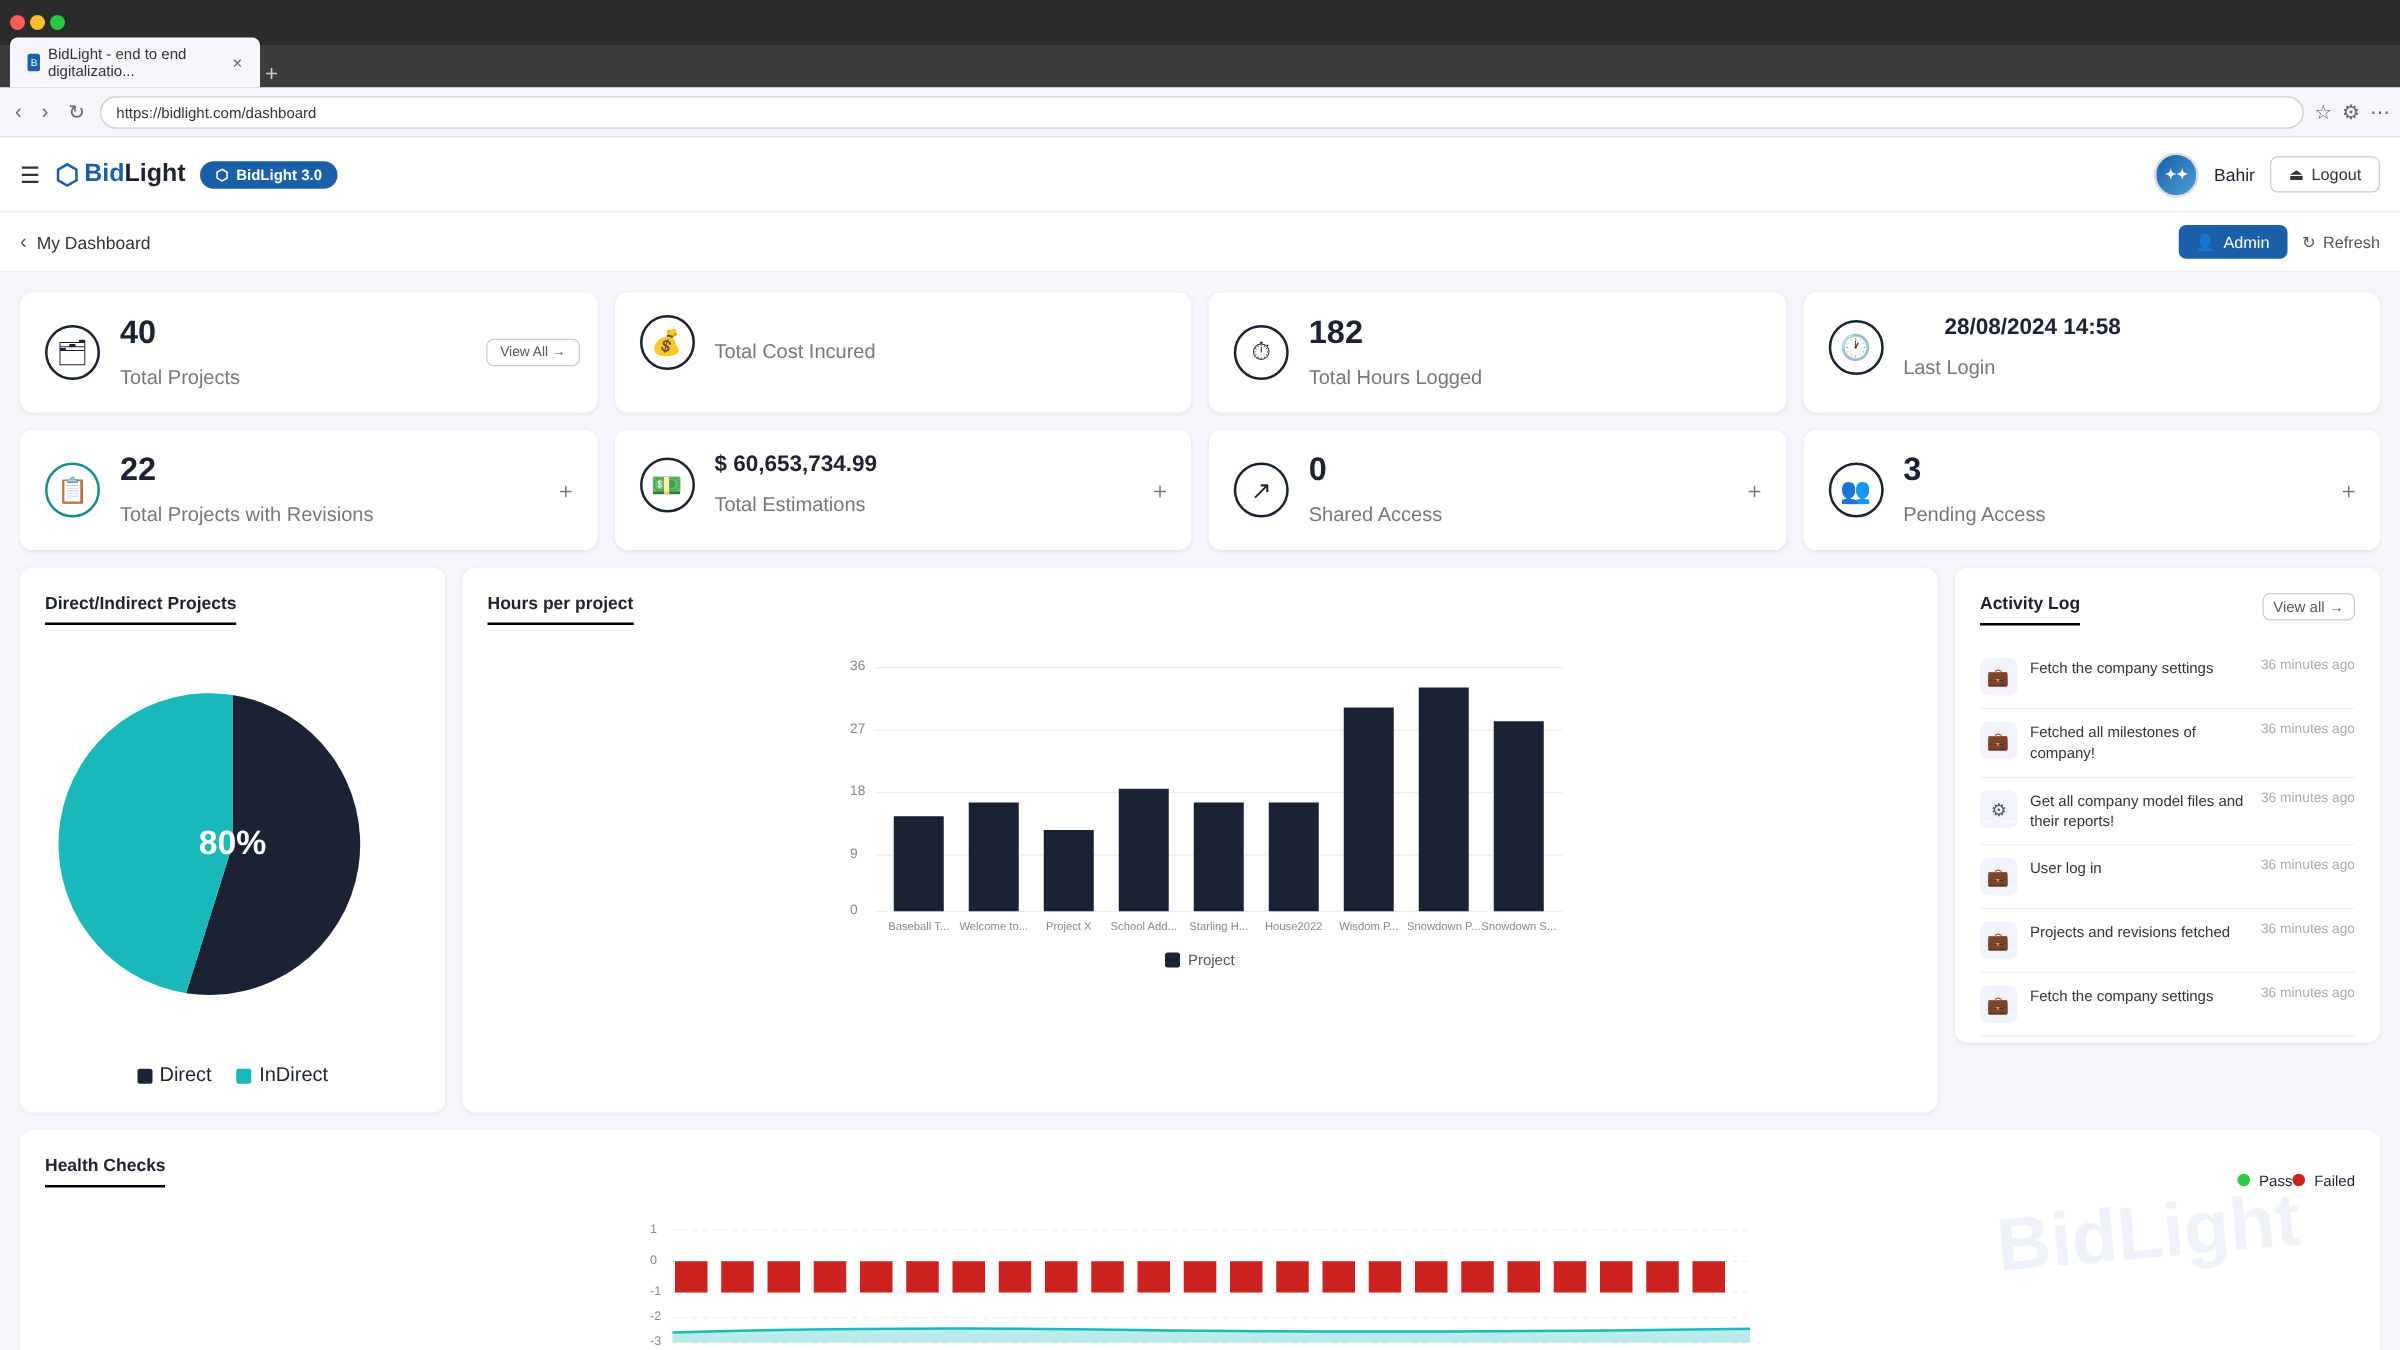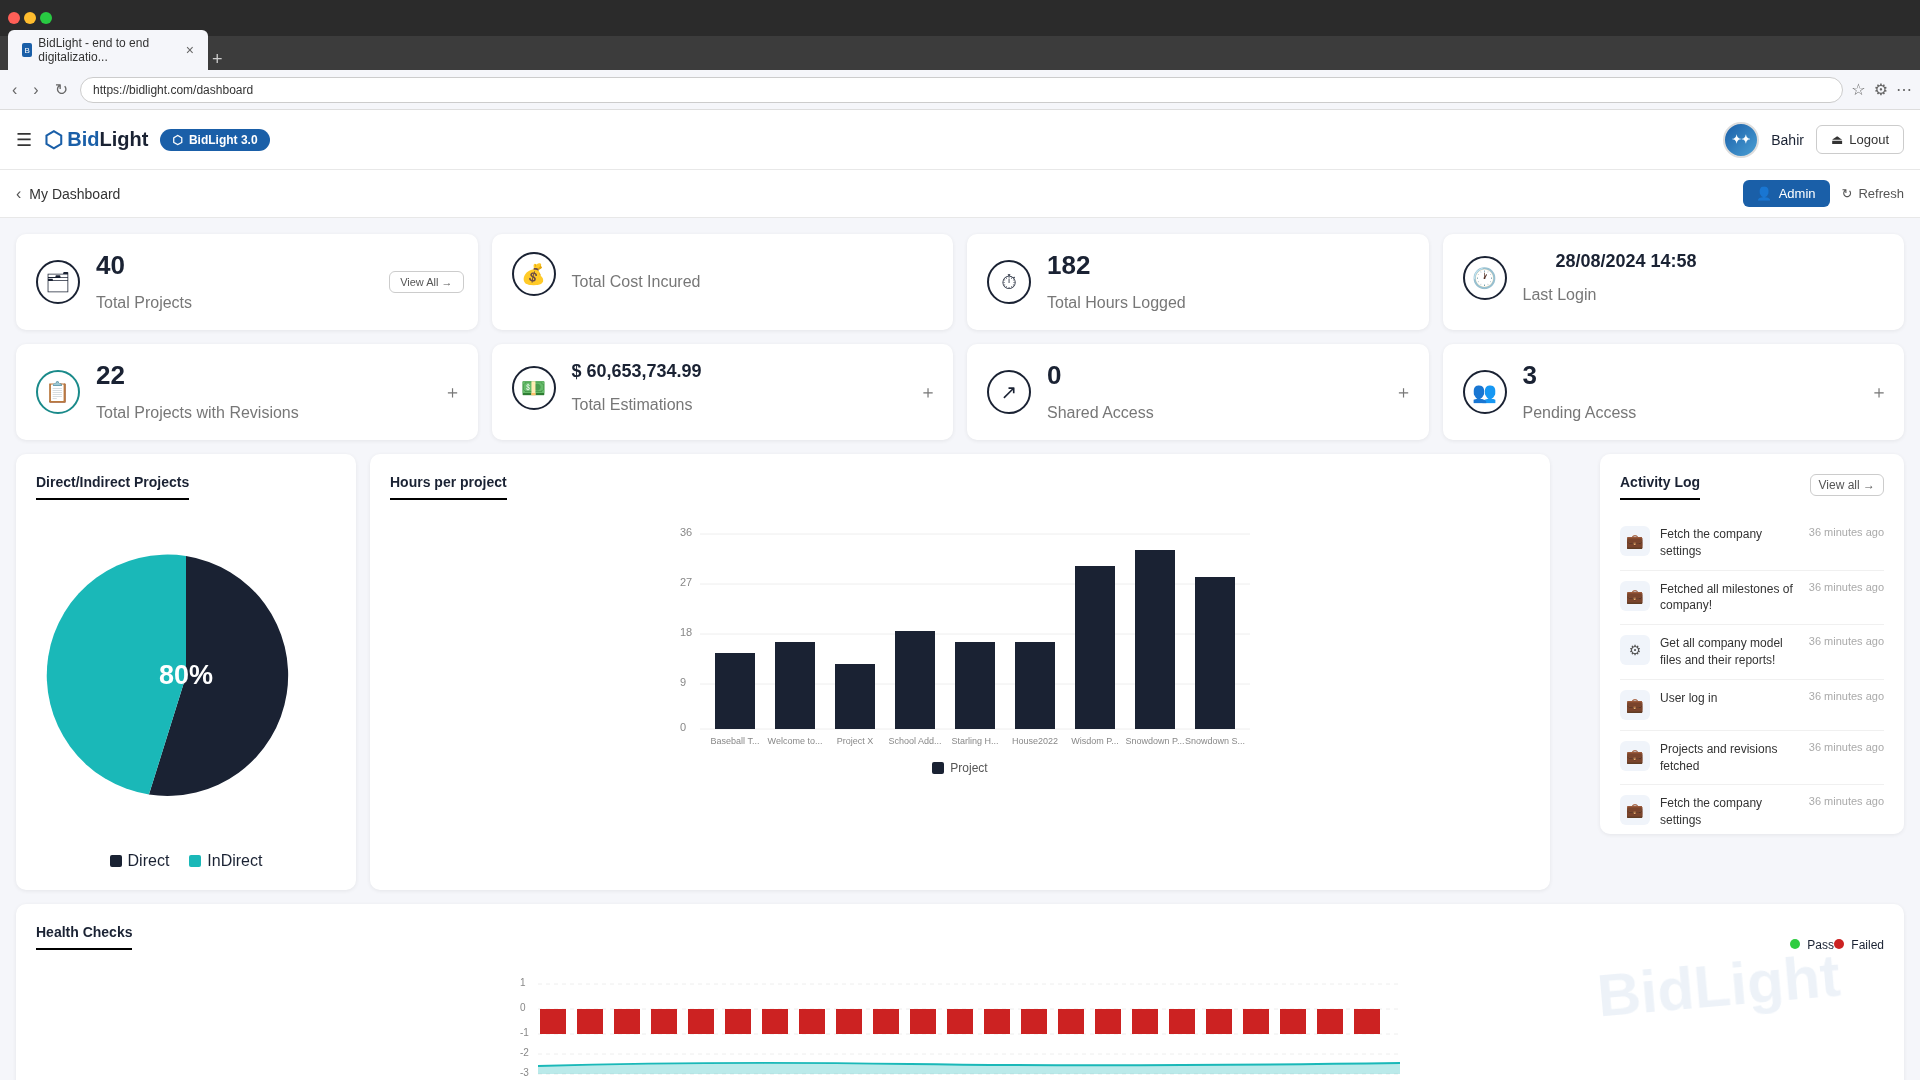--- a/index.html
+++ b/index.html
@@ -320,21 +320,21 @@
           <text x="555" y="228" font-size="9" fill="#888" text-anchor="middle">Snowdown S...</text>
         </svg>
         
         <div style="display:flex; align-items:center; gap:6px; justify-content:center; margin-top:2px;">
           <div style="width:12px;height:12px;background:#1a2233;border-radius:2px;"></div>
           <span style="font-size:12px;color:#555;">Project</span>
         </div>
       </div>
     </div>
 
-    <div class="panel" style="overflow-y:auto; max-height:380px;margin-left:36px;">
+    <div class="panel" style="overflow-y:auto; max-height:380px;">
       <div class="activity-title-line">
         <span class="panel-title">Activity Log</span>
         <div class="view-all-link">
           <span>View all →</span>
         </div>
       </div>
       <div id="activity-log-list">
           <div class="activity-item">
     <div class="activity-icon ">
       💼

